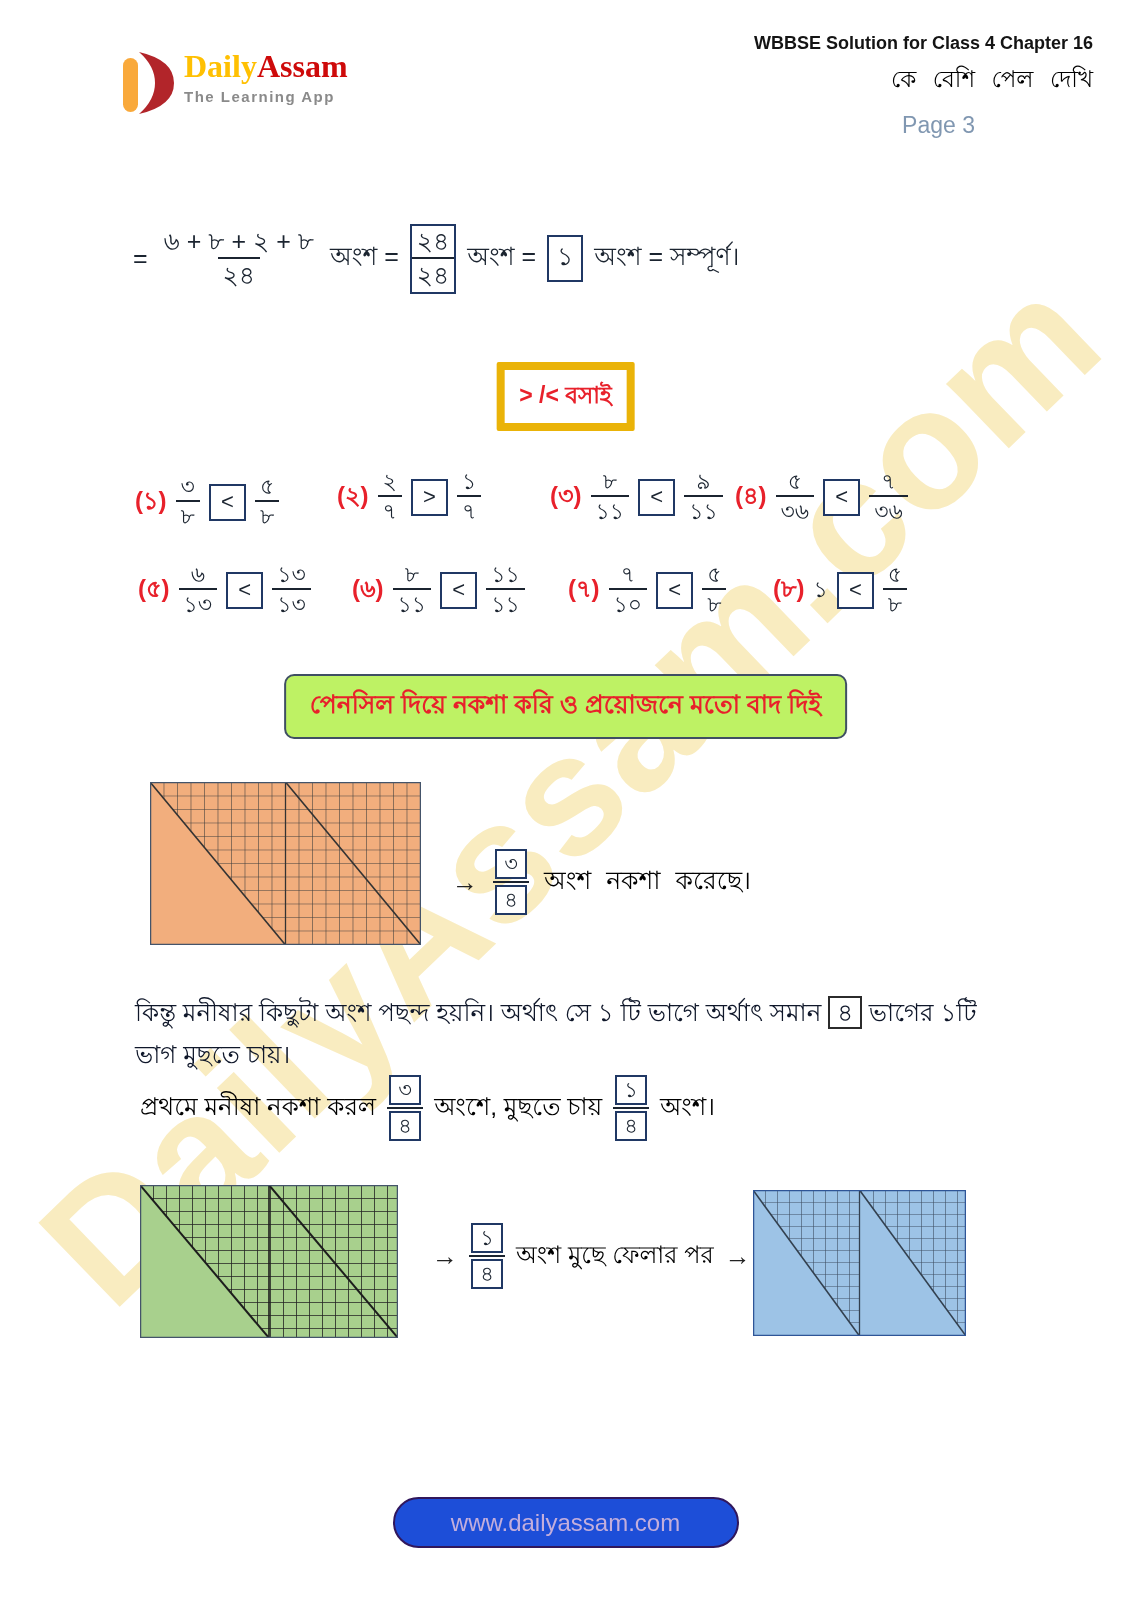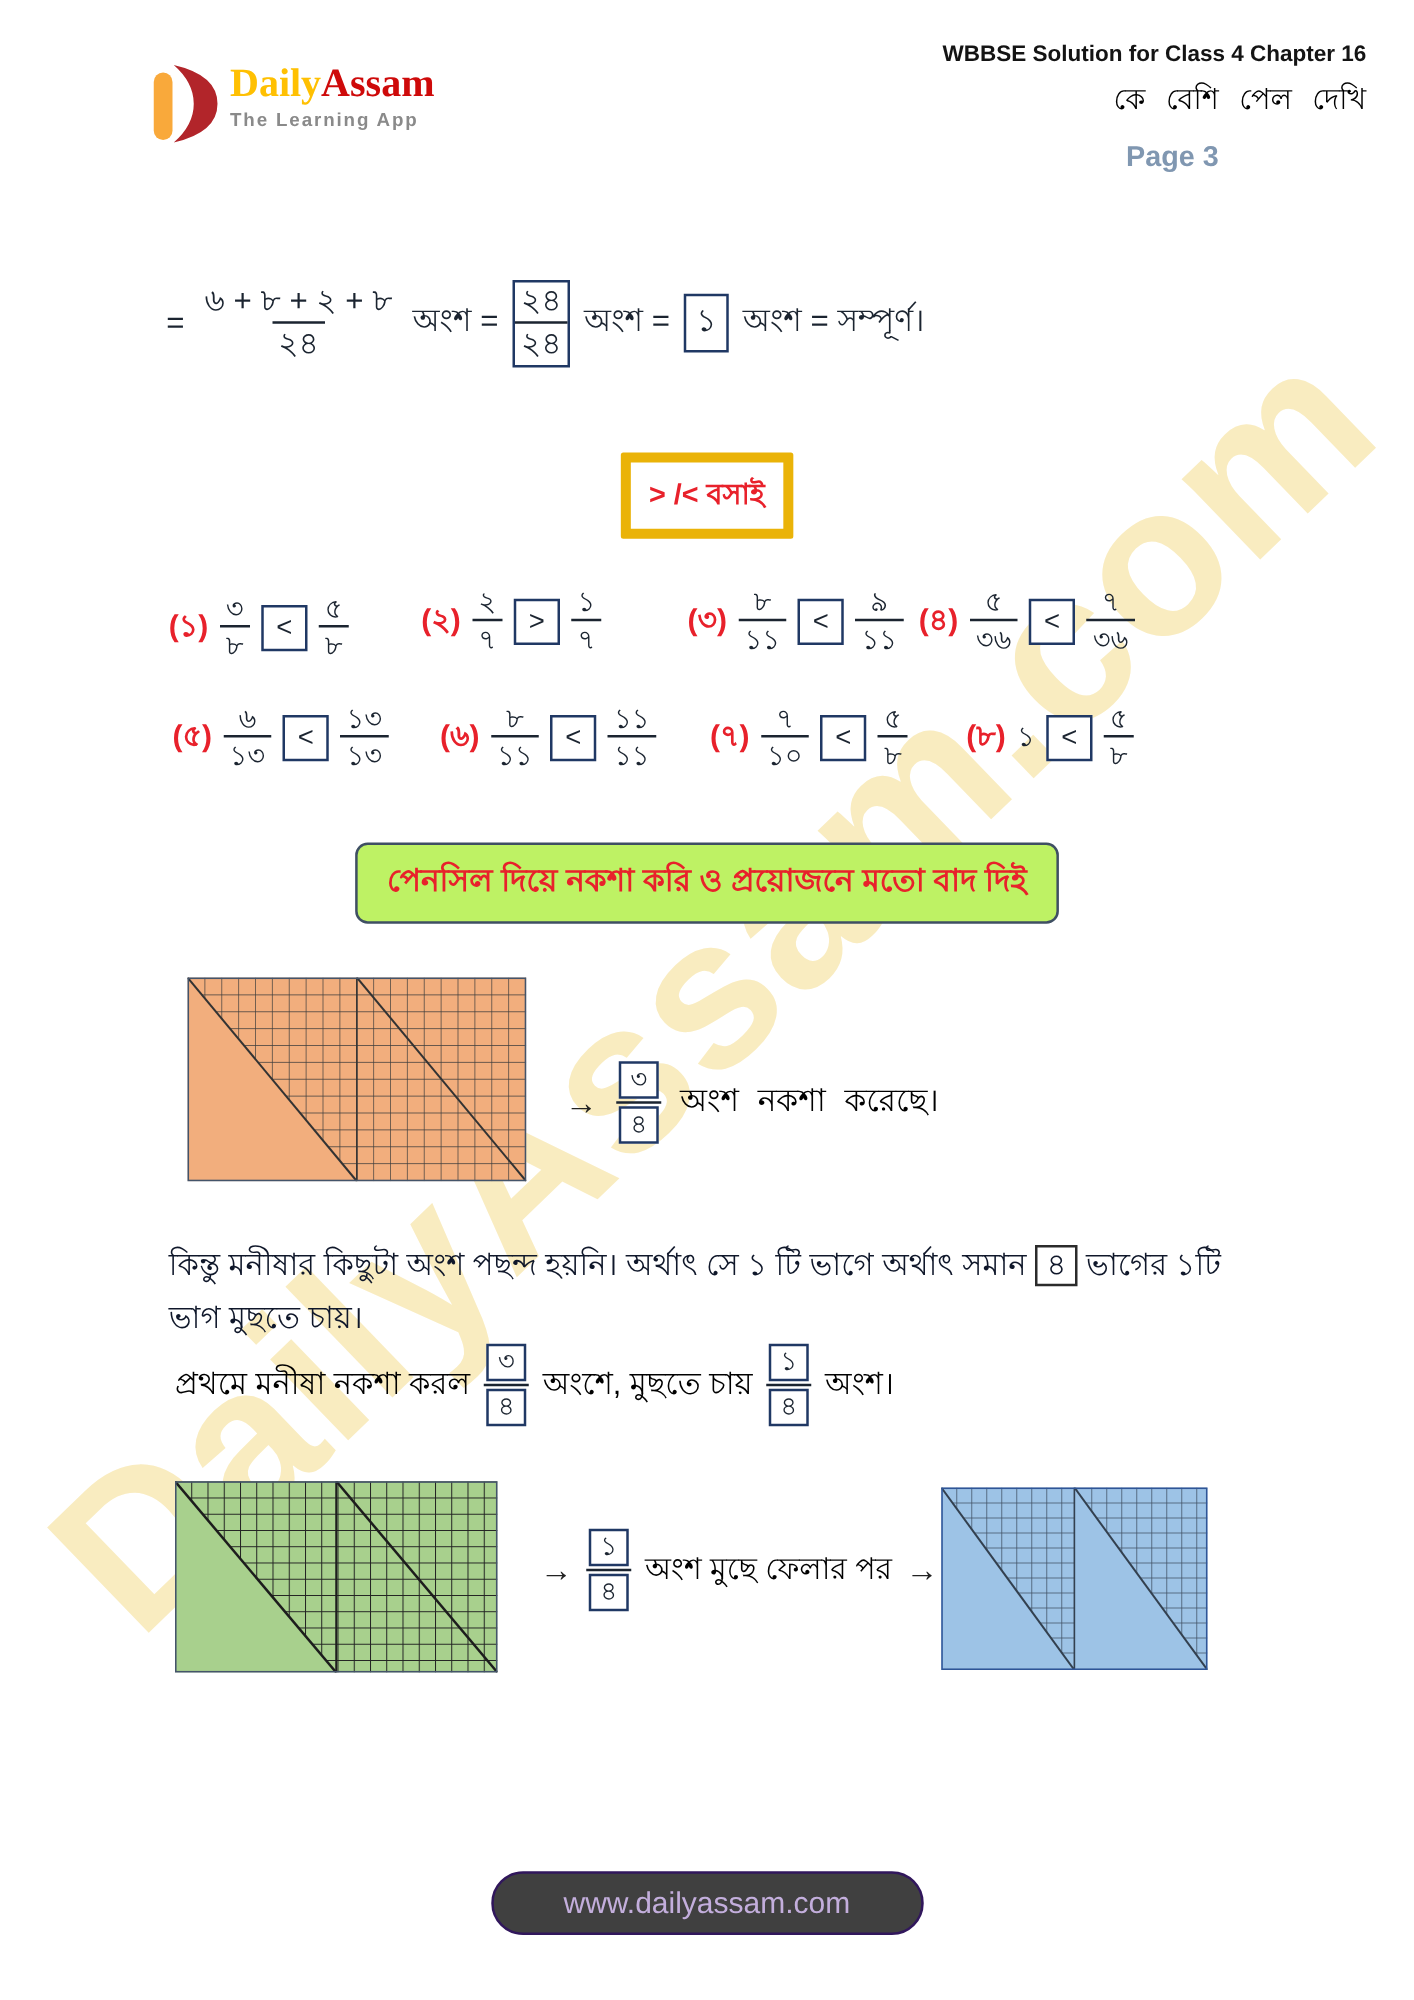--- a/index.html
+++ b/index.html
@@ -15,21 +15,21 @@
 
   
   .logo{left:122px;top:50px;display:flex;align-items:flex-start;gap:8px;}
   .brand-line{font-family:Liberation Serif, serif;font-weight:bold;font-size:32px;line-height:1;}
   .brand-daily{color:#FFC002;}
   .brand-assam{color:#CE0A0A;}
   .tagline{font-weight:bold;font-size:15px;letter-spacing:1.5px;color:#8a8a8a;margin-top:6px;}
   .header-right{right:38px;top:33px;text-align:right;}
   .hr-title{font-size:18px;font-weight:bold;color:#141414;}
   .hr-sub{font-size:23px;margin-top:7px;word-spacing:10px;}
-  .page-label{right:156px;top:112px;font-size:23px;font-weight:bold;color:#8097B1;}
+  .page-label{right:156px;top:112px;font-size:23px;font-weight:normal;color:#8097B1;}
 
   
   .mathrow{display:flex;align-items:center;gap:11px;font-size:25px;color:#1b2430;}
   .frac{display:inline-flex;flex-direction:column;align-items:center;line-height:1.15;}
   .fnum{padding:1px 5px;}
   .fden{border-top:2.4px solid #1b2430;padding:2px 5px;}
   .boxfrac{border:2.4px solid #203864;display:inline-flex;flex-direction:column;align-items:center;
            line-height:1.15;background:#fff;}
   .boxfrac .fden{border-top:2px solid #1b2430;}
   .numbox{border:2.4px solid #203864;padding:0 8px;display:inline-block;background:#fff;}
@@ -57,21 +57,21 @@
 
   .paragraph{left:135px;top:992px;width:880px;font-size:24.5px;line-height:42px;color:#0f172a;}
   .inlinebox{border:2px solid #2b2b2b;padding:0 7px;display:inline-block;line-height:1.2;}
 
   .stepline{left:140px;top:1066px;display:flex;align-items:center;gap:11px;font-size:24.5px;height:84px;color:#000;}
 
   .fig2{left:140px;top:1185px;}
   .caption2{left:432px;top:1214px;display:flex;align-items:center;gap:11px;font-size:24px;height:84px;}
   .fig3{left:753px;top:1190px;}
 
-  .footer-pill{left:50%;transform:translateX(-50%);top:1497px;width:342px;height:47px;background:#404040;
+  .footer-pill{left:50%;transform:translateX(-50%);top:1497px;width:342px;height:47px;background:#1d4ed8;
     border:2px solid #31175c;border-radius:26px;display:flex;align-items:center;justify-content:center;
     color:#C3AEDC;font-size:24px;}
 </style>
 </head>
 <body>
 
 <div class="page">
 
   <div class="watermark">DailyAssam.com</div>
 

